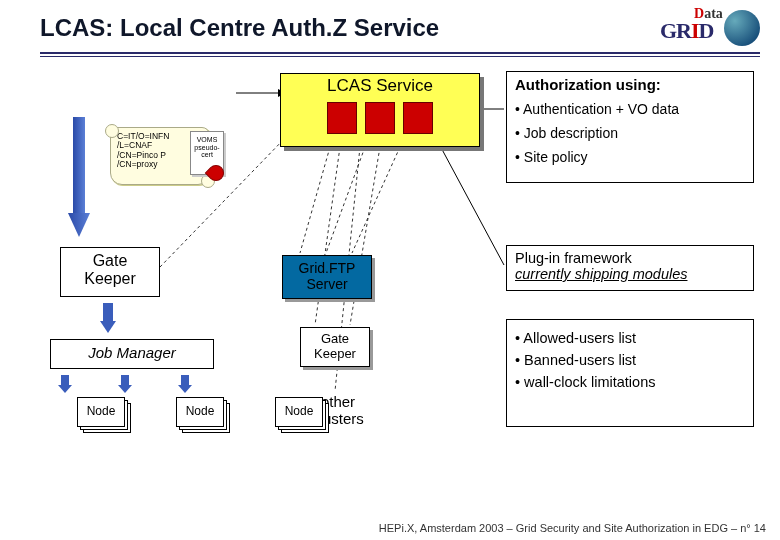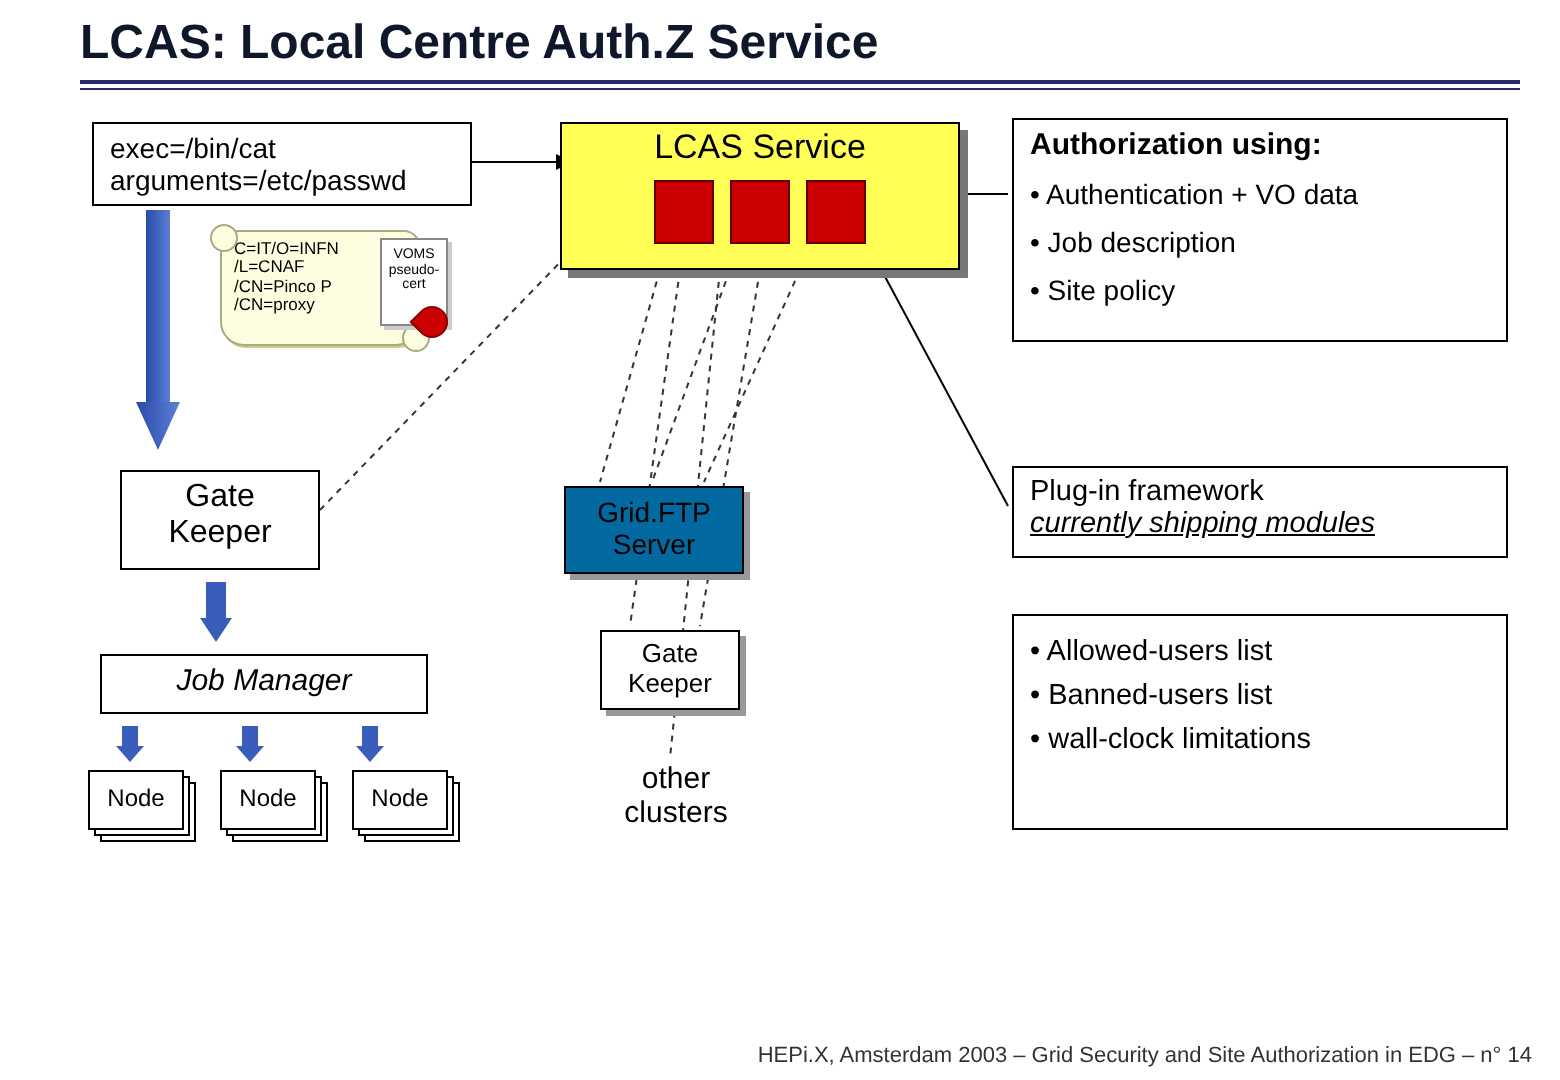--- a/index.html
+++ b/index.html
@@ -45,21 +45,21 @@
   .other { position:absolute; left: 298px; top: 326px; font-size:15px; text-align:center; width:80px; }
 
   .pluginbox { left: 506px; top: 178px; width: 248px; height: 46px; font-size: 14.5px; }
   .pluginbox .em { font-style: italic; text-decoration: underline; }
   .limitbox { left: 506px; top: 252px; width: 248px; height: 108px; }
   .limitbox .li { font-size: 14.5px; margin: 6px 0; }
 
   .jobmgr { left: 50px; top: 272px; width: 164px; height: 30px; text-align:center; font-style: italic; font-size: 15px; padding-top:4px; }
 
   .nodes { position:absolute; left: 44px; top: 330px; display:flex; gap: 12px; }
-  .nodestack { position: relative; width: 54px; height: 36px; }
+  .nodestack { position: relative; width: 54px; height: 36px; margin-left: 33px; }
   .nodestack .card { position:absolute; width:48px; height:30px; background:#fff; border:1px solid #000; font-size:12px; text-align:center; padding-top:6px; }
   .nodestack .c1 { left:6px; top:6px; }
   .nodestack .c2 { left:3px; top:3px; }
   .nodestack .c3 { left:0; top:0; }
 
   .arrow { position:absolute; }
   .arrow.down1 { left: 68px; top: 50px; width: 22px; height: 120px; }
   .arrow.down2 { left: 100px; top: 236px; width: 16px; height: 30px; }
   .arrow.d3 { left: 58px; top: 308px; width:14px; height:18px; }
   .arrow.d4 { left: 118px; top: 308px; width:14px; height:18px; }
@@ -67,20 +67,25 @@
 
   svg.conn { position:absolute; left:0; top:0; width:780px; height:440px; pointer-events:none; }
 
   .footer { position:absolute; bottom: 6px; right: 14px; font-size: 11px; color: #333; }
 </style>
 </head>
 <body>
 
 <div class="titlebar">
   <div class="title">LCAS: Local Centre Auth.Z Service</div>
+  <div class="logo">
+    <div class="globe"></div>
+    <div class="data"><span class="d">D</span><span class="rest">ata</span></div>
+    <div class="grid">GR<span class="i">I</span>D</div>
+  </div>
 </div>
 <hr class="rule1">
 <hr class="rule2">
 
 <div class="stage">
 
   <svg class="conn">
 
     <line x1="236" y1="26" x2="280" y2="26" stroke="#000" stroke-width="1"></line>
     <polygon points="278,22 286,26 278,30" fill="#000"></polygon>
@@ -94,24 +99,20 @@
 
     <line x1="160" y1="200" x2="286" y2="70" stroke="#333" stroke-dasharray="3,3"></line>
     <polygon points="282,76 290,66 292,78" fill="#333"></polygon>
 
     <line x1="480" y1="42" x2="504" y2="42" stroke="#000"></line>
 
     <line x1="430" y1="60" x2="504" y2="198" stroke="#000"></line>
 
   </svg>
 
-  <div class="box execbox">
-    <div>exec=/bin/cat</div>
-    <div>arguments=/etc/passwd</div>
-  </div>
 
   <div class="scroll">
     <div>C=IT/O=INFN</div>
     <div>/L=CNAF</div>
     <div>/CN=Pinco P</div>
     <div>/CN=proxy</div>
   </div>
   <div class="voms">
     <div>VOMS</div>
     <div>pseudo-</div>

